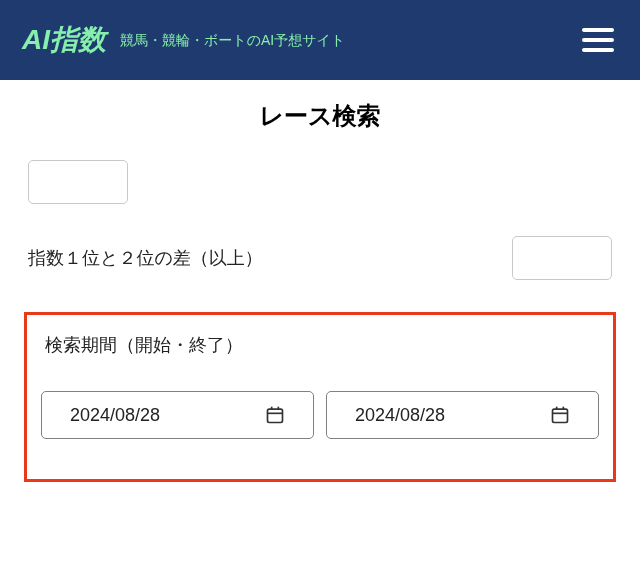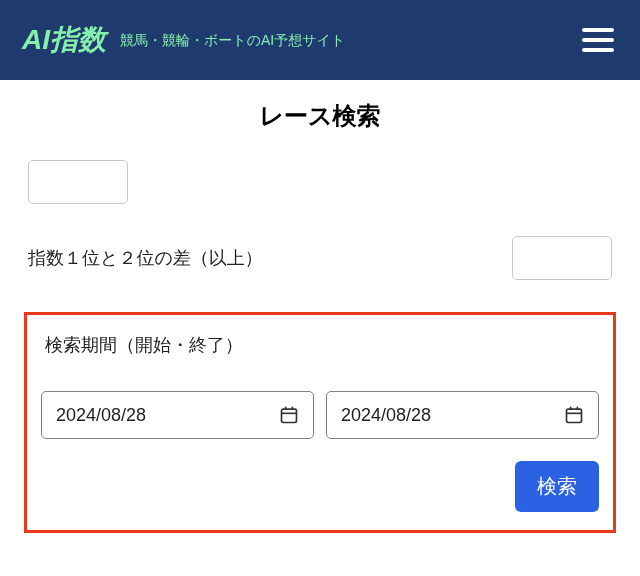--- a/index.html
+++ b/index.html
@@ -92,21 +92,21 @@
       display: flex;
       gap: 12px;
       margin-bottom: 22px;
     }
     .date-input {
       flex: 1;
       height: 48px;
       border: 1px solid #808080;
       border-radius: 5px;
       font-size: 18px;
-      padding: 0 14px;
+      padding: 0 28px;
       display: flex;
       align-items: center;
       justify-content: space-between;
       background: #ffffff;
       cursor: pointer;
     }
     .date-text {
       color: #222;
     }
     .calendar-icon {
@@ -171,17 +171,14 @@
       <div class="date-input">
         <span class="date-text">2024/08/28</span>
         <svg class="calendar-icon" viewBox="0 0 24 24" fill="none" stroke="#333" stroke-width="2">
           <rect x="3" y="5" width="18" height="16" rx="2"></rect>
           <line x1="3" y1="10" x2="21" y2="10"></line>
           <line x1="8" y1="2" x2="8" y2="6"></line>
           <line x1="16" y1="2" x2="16" y2="6"></line>
         </svg>
       </div>
     </div>
-    <div class="search-row">
-      <button class="search-button">検索</button>
-    </div>
   </div>
 </div>
 
 </body></html>

